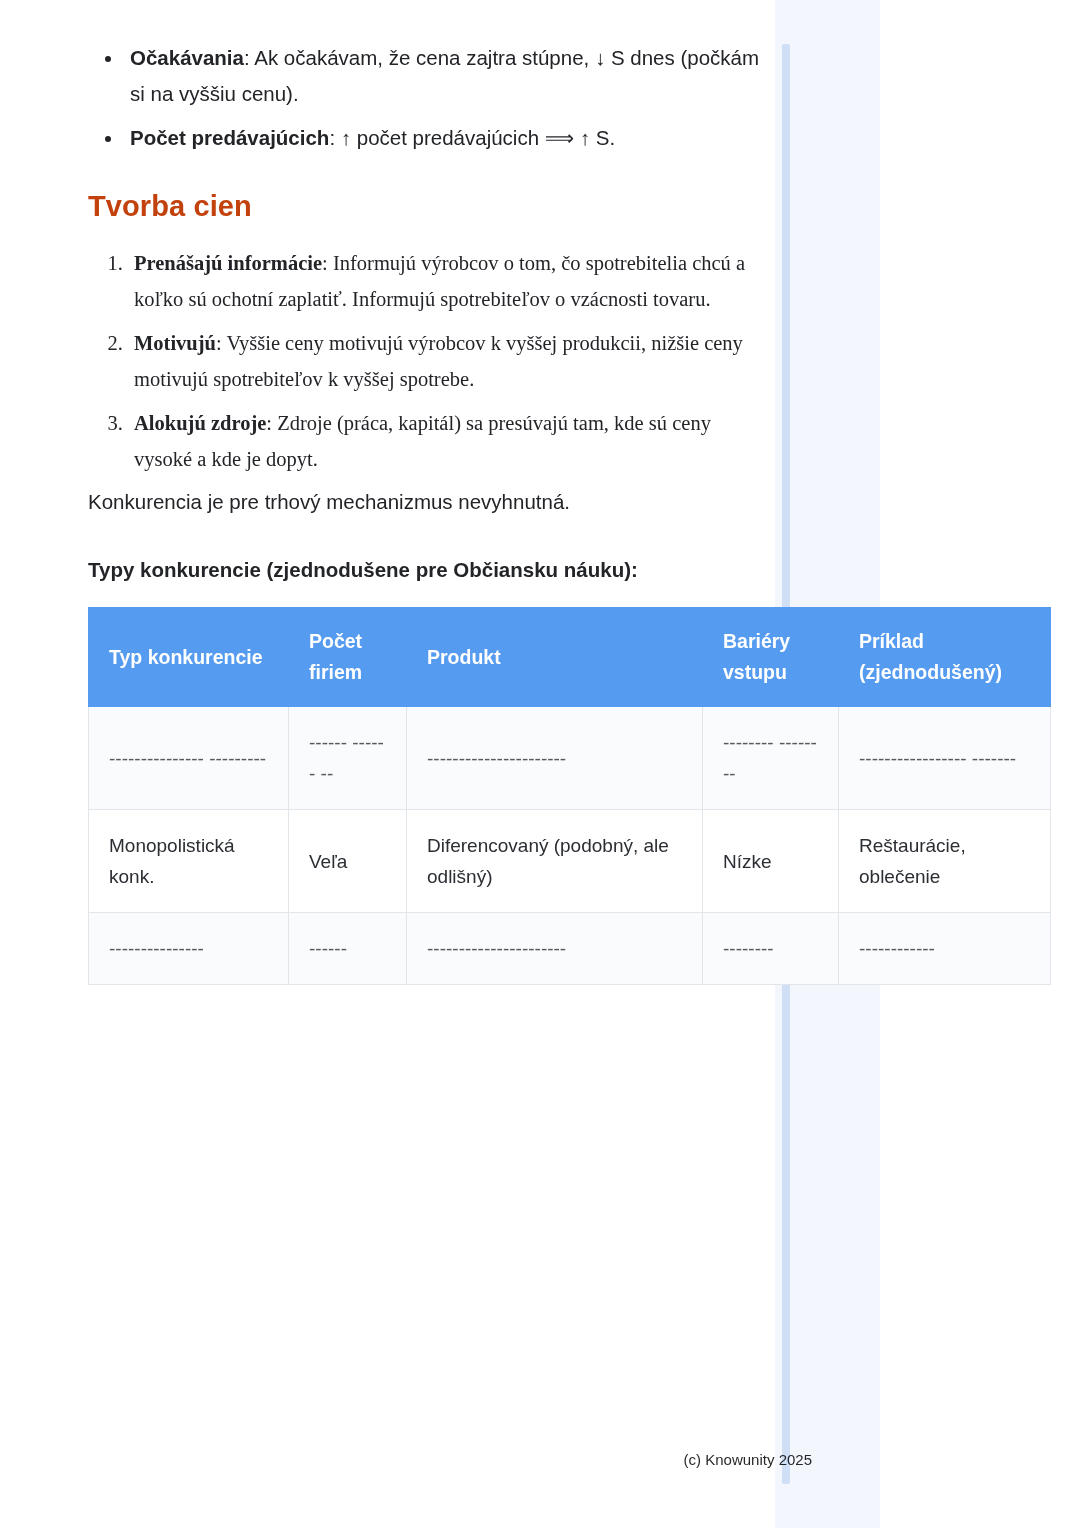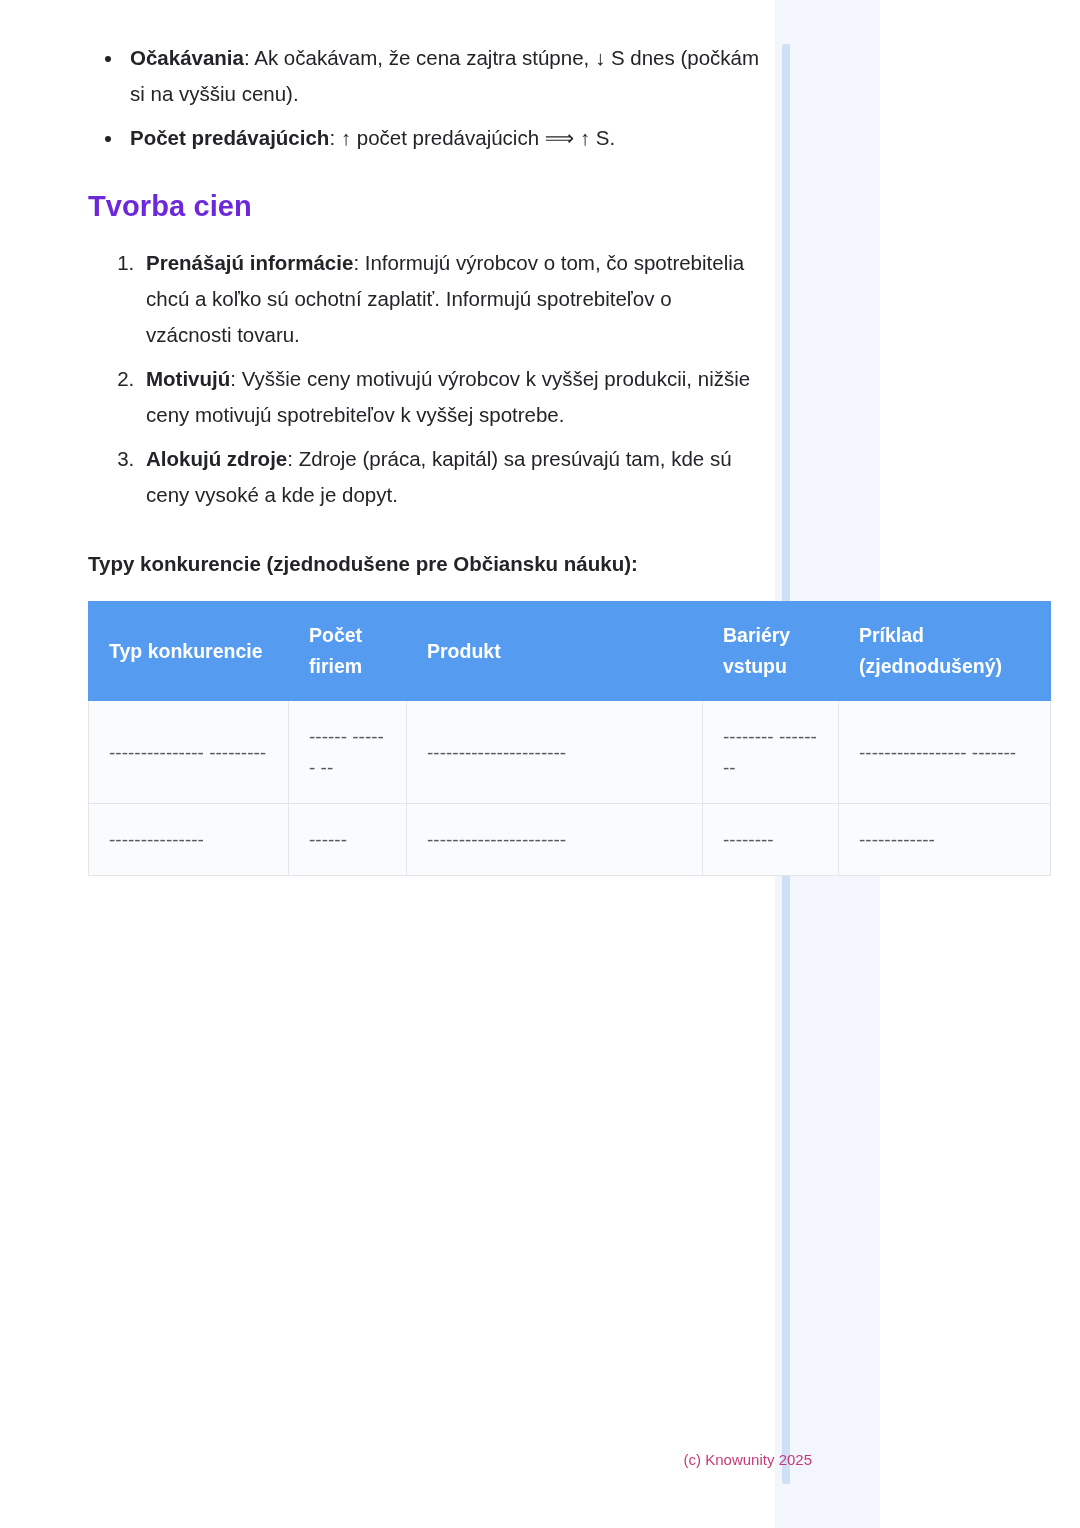--- a/index.html
+++ b/index.html
@@ -51,43 +51,44 @@
     padding-left: 36px;
     list-style: disc;
   }
   ul.bullets > li {
     font-size: 20.5px;
     line-height: 36px;
     margin-bottom: 8px;
     padding-left: 6px;
   }
   ol.numbers {
-    margin: 12px;
+    margin: 0;
     padding-left: 40px;
+    font-family: Liberation Serif, serif;
   }
   ol.numbers > li {
     font-size: 20.5px;
     line-height: 36px;
     margin-bottom: 8px;
     padding-left: 6px;
   }
   ul.subbullets {
     margin: 6px 0 0 0;
     padding-left: 34px;
     list-style: circle;
   }
   ul.subbullets > li {
     font-size: 20.5px;
     line-height: 36px;
     margin-bottom: 8px;
     padding-left: 6px;
   }
   b, .b { font-weight: bold; }
   h2.heading {
-    color: #6d28d9;
+    color: #c2410c;
     font-size: 29px;
     font-weight: bold;
     margin: 34px 0 22px 0;
     letter-spacing: .1px;
   }
   p.lead {
     font-size: 20.5px;
     line-height: 34px;
     margin: 0 0 22px 0;
   }
@@ -132,21 +133,21 @@
   col.c1 { width: 200px; }
   col.c2 { width: 118px; }
   col.c3 { width: 296px; }
   col.c4 { width: 136px; }
   col.c5 { width: 212px; }
   .watermark {
     position: absolute;
     right: 68px;
     bottom: 60px;
     font-size: 15px;
-    color: #be185d;
+    color: #000000;
     opacity: .85;
     z-index: 5;
     white-space: nowrap;
   }
 </style>
 </head>
 <body>
 
 <div class="page">
 
@@ -173,20 +174,21 @@
       </li>
       <li>
         <b>Motivujú</b><span>: Vyššie ceny motivujú výrobcov k vyššej produkcii, nižšie ceny motivujú spotrebiteľov k vyššej spotrebe.</span>
       </li>
       <li>
         <b>Alokujú zdroje</b><span>: Zdroje (práca, kapitál) sa presúvajú tam, kde sú ceny vysoké a kde je dopyt.</span>
       </li>
     </ol>
 
 
+    <p class="lead">Konkurencia je pre trhový mechanizmus nevyhnutná.</p>
 
 
     <p class="tabletitle">Typy konkurencie (zjednodušene pre Občiansku náuku):</p>
 
     <table class="konk">
       <colgroup>
         <col class="c1">
           <col class="c2">
           <col class="c3">
           <col class="c4">
@@ -202,20 +204,27 @@
         </tr>
       </thead>
       <tbody>
         <tr class="alt">
           <td>--------------- ---------</td>
           <td>------ ------ --</td>
           <td>----------------------</td>
           <td>-------- --------</td>
           <td>----------------- -------</td>
         </tr>
+        <tr>
+          <td>Monopolistická konk.</td>
+          <td>Veľa</td>
+          <td>Diferencovaný (podobný, ale odlišný)</td>
+          <td>Nízke</td>
+          <td>Reštaurácie, oblečenie</td>
+        </tr>
         <tr class="alt">
           <td>---------------</td>
           <td>------</td>
           <td>----------------------</td>
           <td>--------</td>
           <td>------------</td>
         </tr>
       </tbody>
     </table>
 

